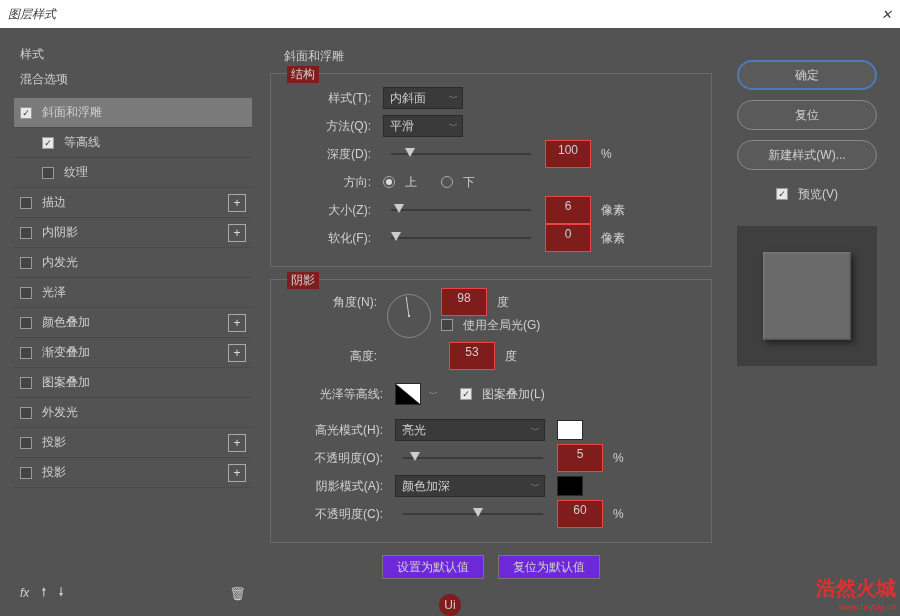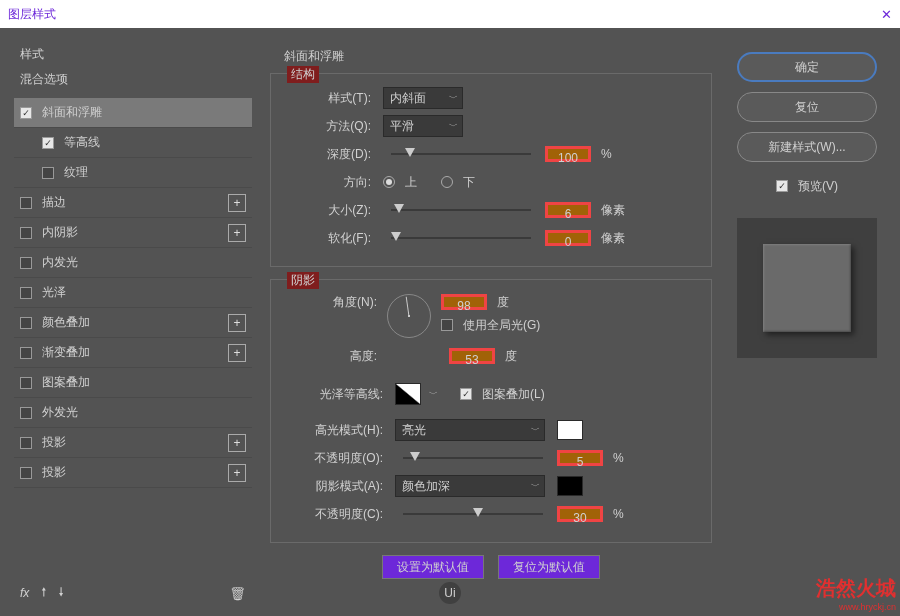--- a/index.html
+++ b/index.html
@@ -1,18 +1,18 @@
 <!DOCTYPE html>
 <html><head>
 <meta charset="utf-8">
 <style>
 * { box-sizing: border-box; margin: 0; padding: 0; font-family: "Microsoft YaHei", sans-serif; font-size: 12px; color: #d0d0d0; }
 body { background: #535353; width: 900px; height: 616px; overflow: hidden; position: relative; }
 .titlebar { height: 28px; background: #fff; color: #333; display: flex; align-items: center; padding: 0 8px; justify-content: space-between; }
-.titlebar span { color: #6d28d9; }
+.titlebar span { color: #404040; font-style: italic; }
 .close-x { color: #333; font-size: 13px; }
 .main { display: flex; height: 588px; }
 .left-panel { width: 260px; padding: 14px 8px 8px 14px; display: flex; flex-direction: column; }
 .left-header { padding: 4px 6px; font-size: 12px; }
 .left-sub { padding: 4px 6px; margin-top: 0; }
 .effect-list { margin-top: 6px; flex: 1; }
 .effect-item { display: flex; align-items: center; height: 30px; padding: 0 6px; border-bottom: 1px solid #4a4a4a; position: relative; }
 .effect-item.selected { background: #7a7a7a; }
 .effect-item .cb { width: 12px; height: 12px; border: 1px solid #999; margin-right: 10px; display: inline-flex; align-items: center; justify-content: center; background: #444; }
 .effect-item .cb.checked { background: #e8e8e8; color: #333; }
@@ -29,43 +29,43 @@
 .fieldset .legend { position: absolute; top: -8px; left: 16px; background: #7f1d1d; padding: 0 4px; }
 .row { display: flex; align-items: center; height: 28px; gap: 6px; }
 .row .label { width: 86px; text-align: right; margin-right: 6px; }
 .row .label2 { width: 98px; text-align: right; margin-right: 6px; }
 .dropdown { width: 80px; height: 22px; background: #3a3a3a; border: 1px solid #2a2a2a; display: flex; align-items: center; padding: 4px 6px; position: relative; }
 .dropdown.wide { width: 150px; }
 .dropdown .dd-arrow { position: absolute; right: 4px; font-size: 9px; }
 .slider { flex: 1; height: 16px; position: relative; margin: 0 8px; max-width: 140px; }
 .slider-track { position: absolute; top: 7px; left: 0; right: 0; height: 2px; background: #3a3a3a; }
 .slider-thumb { position: absolute; top: 2px; width: 0; height: 0; border-left: 5px solid transparent; border-right: 5px solid transparent; border-top: 9px solid #ccc; }
-.num-input { width: 46px; height: 16px; background: #a16207; border: 3px solid #ef4444; text-align: center; line-height: 18px; }
+.num-input { width: 46px; height: 28px; background: #7f1d1d; border: 1px solid #ef4444; text-align: center; line-height: 18px; }
 .unit { margin-left: 4px; width: 30px; }
 .radio { width: 12px; height: 12px; border-radius: 50%; border: 1px solid #aaa; margin-right: 4px; display: inline-flex; align-items: center; justify-content: center; }
 .radio.checked::after { content: ""; width: 6px; height: 6px; background: #ddd; border-radius: 50%; }
 .angle-widget { width: 44px; height: 44px; border: 1px solid #888; border-radius: 50%; position: relative; margin: 4px 10px; }
 .angle-widget::after { content: ""; position: absolute; width: 2px; height: 2px; background: #ccc; top: 50%; left: 50%; transform: translate(-50%,-50%); }
 .angle-line { position: absolute; width: 20px; height: 1px; background: #ccc; top: 50%; left: 50%; transform-origin: left center; transform: rotate(-98deg); }
 .contour-swatch { width: 26px; height: 22px; background: linear-gradient(to top right, #000 0%, #000 48%, #fff 52%, #fff 100%); border: 1px solid #2a2a2a; display: inline-block; }
 .color-swatch { width: 26px; height: 20px; border: 1px solid #2a2a2a; margin-left: 6px; }
 .inline-cb { width: 12px; height: 12px; border: 1px solid #999; display: inline-flex; align-items: center; justify-content: center; background: #444; margin-right: 4px; }
 .inline-cb.checked { background: #e8e8e8; }
 .inline-cb.checked::after { content: "✓"; font-size: 9px; color: #333; }
 .buttons-row { display: flex; gap: 14px; justify-content: center; margin-top: 10px; }
 .btn-flat { height: 24px; padding: 0 14px; background: #6d28d9; border: 1px solid #777; display: flex; align-items: center; }
-.right-panel { width: 178px; padding: 24px 18px 10px 10px; display: flex; flex-direction: column; align-items: center; gap: 10px; }
+.right-panel { width: 178px; padding: 24px 18px 10px 10px; display: flex; flex-direction: column; align-items: center; gap: 10px; margin-top: 8px; }
 .btn-round { width: 140px; height: 30px; border-radius: 15px; border: 1px solid #888; display: flex; align-items: center; justify-content: center; background: #5a5a5a; }
 .btn-round.primary { border: 2px solid #4a7bbf; }
 .preview-box { width: 140px; height: 140px; background: #3f3f3f; margin-top: 8px; display: flex; align-items: center; justify-content: center; }
 .preview-inner { width: 88px; height: 88px; background: #6a6a6a; box-shadow: 3px 3px 6px rgba(0,0,0,.5), inset 1px 1px 2px rgba(255,255,255,.15), inset -1px -1px 2px rgba(0,0,0,.3); }
 .watermark { position: absolute; right: 4px; bottom: 4px; text-align: right; }
 .watermark .wm1 { color: #e03030; font-weight: bold; font-size: 20px; }
 .watermark .wm2 { color: #e03030; font-size: 9px; }
-.ui-badge { position: absolute; left: 50%; bottom: 12px; transform: translateX(-50%); width: 22px; height: 22px; border-radius: 50%; background: #404040; display: flex; align-items: center; justify-content: center; font-size: 8px; color: #ccc; }
+.ui-badge { position: absolute; left: 50%; bottom: 0; transform: translateX(-50%); width: 22px; height: 22px; border-radius: 50%; background: #7f1d1d; display: flex; align-items: center; justify-content: center; font-size: 8px; color: #ccc; }
 .dd-arrow-small { font-size:9px; margin-left:2px; }
 </style>
 </head>
 <body>
 
 <div class="titlebar">
   <span>图层样式</span>
   <span class="close-x">✕</span>
 </div>
 
@@ -254,21 +254,21 @@
             <span class="dd-arrow">﹀</span>
           </div>
         <div class="color-swatch" style="background:#000"></div>
       </div>
       <div class="row">
         <span class="label2">不透明度(C):</span>
         <div class="slider">
             <div class="slider-track"></div>
             <div class="slider-thumb" style="left:50%"></div>
           </div>
-        <div class="num-input">30</div>
+        <div class="num-input">60</div>
         <span class="unit">%</span>
       </div>
     </div>
 
     <div class="buttons-row">
       <div class="btn-flat">
           <span>设置为默认值</span>
         </div>
       <div class="btn-flat">
           <span>复位为默认值</span>

